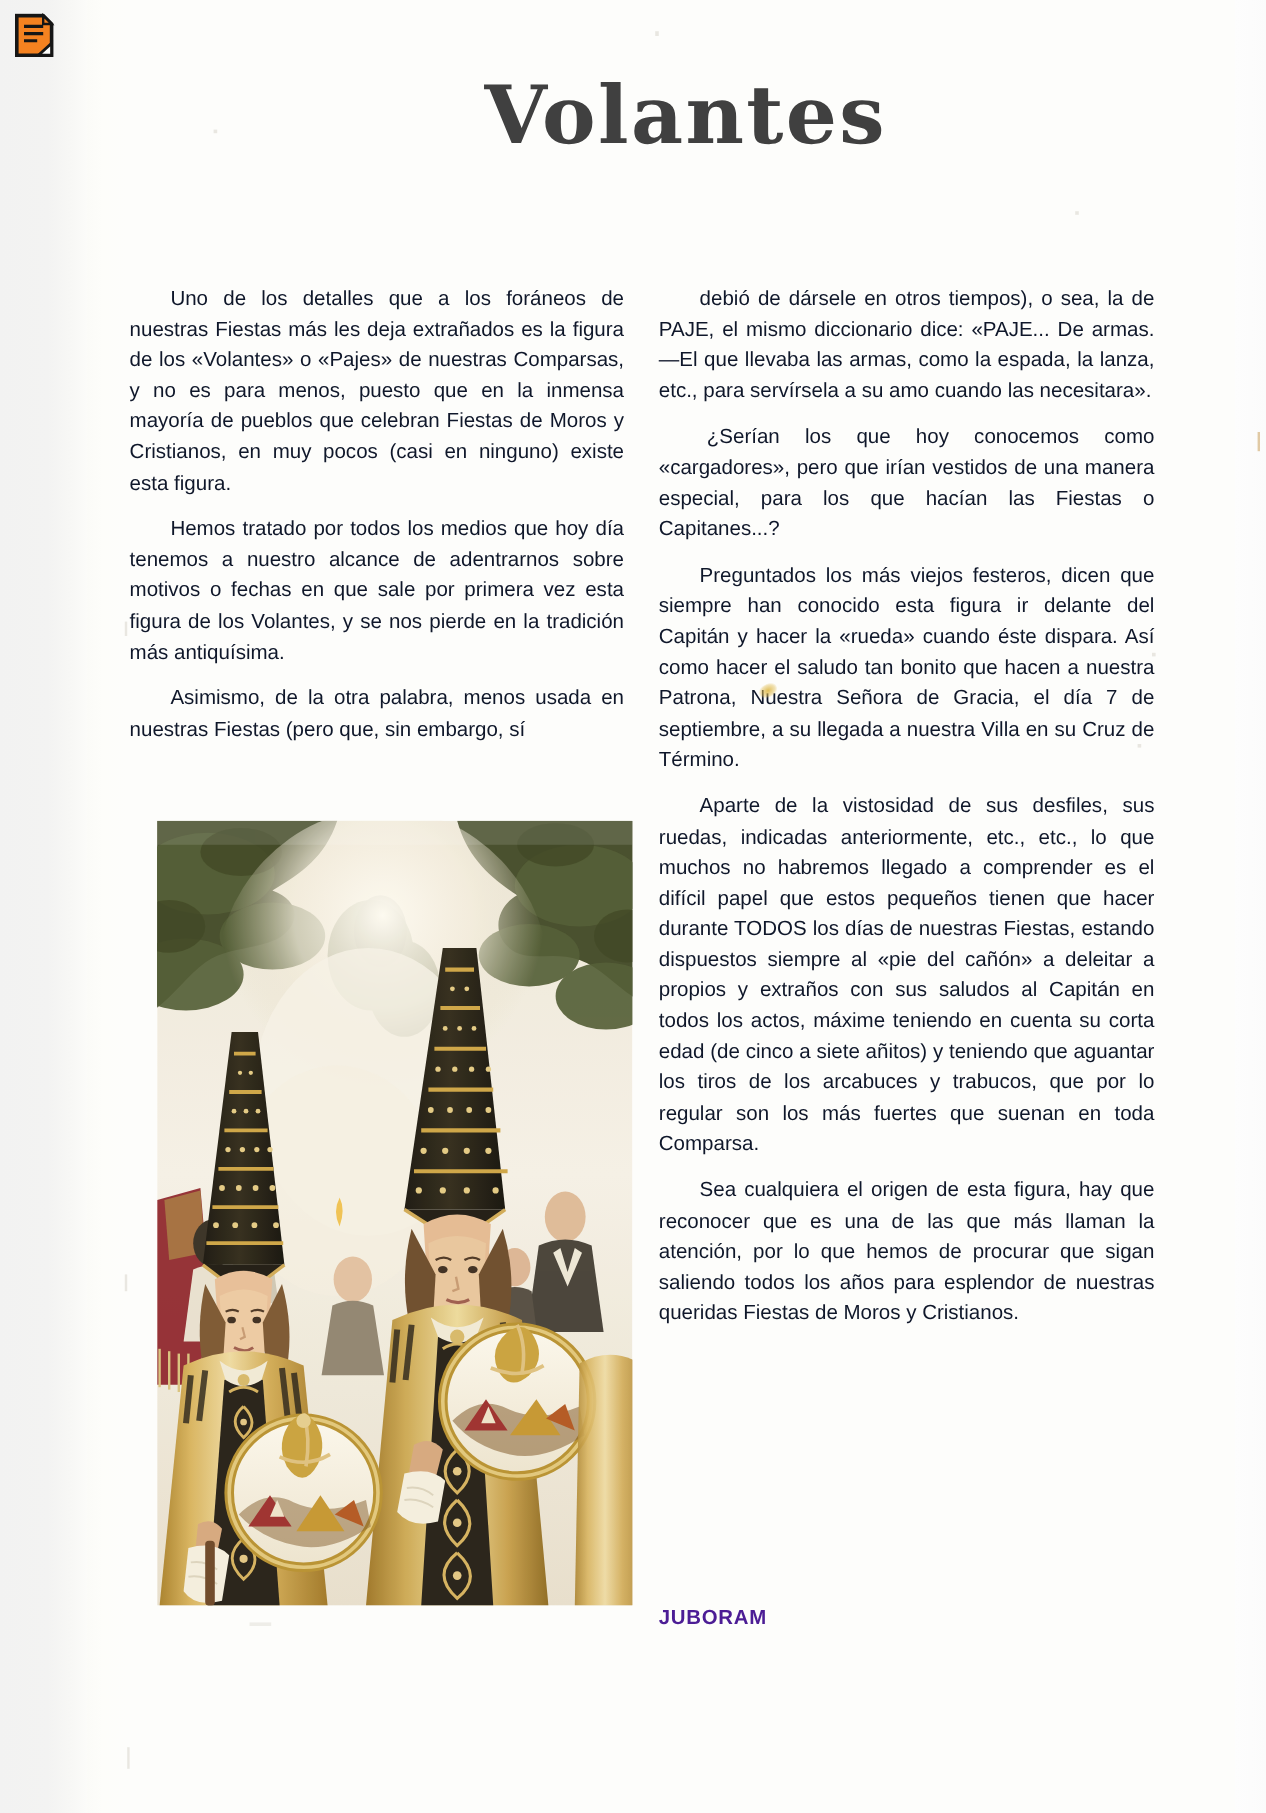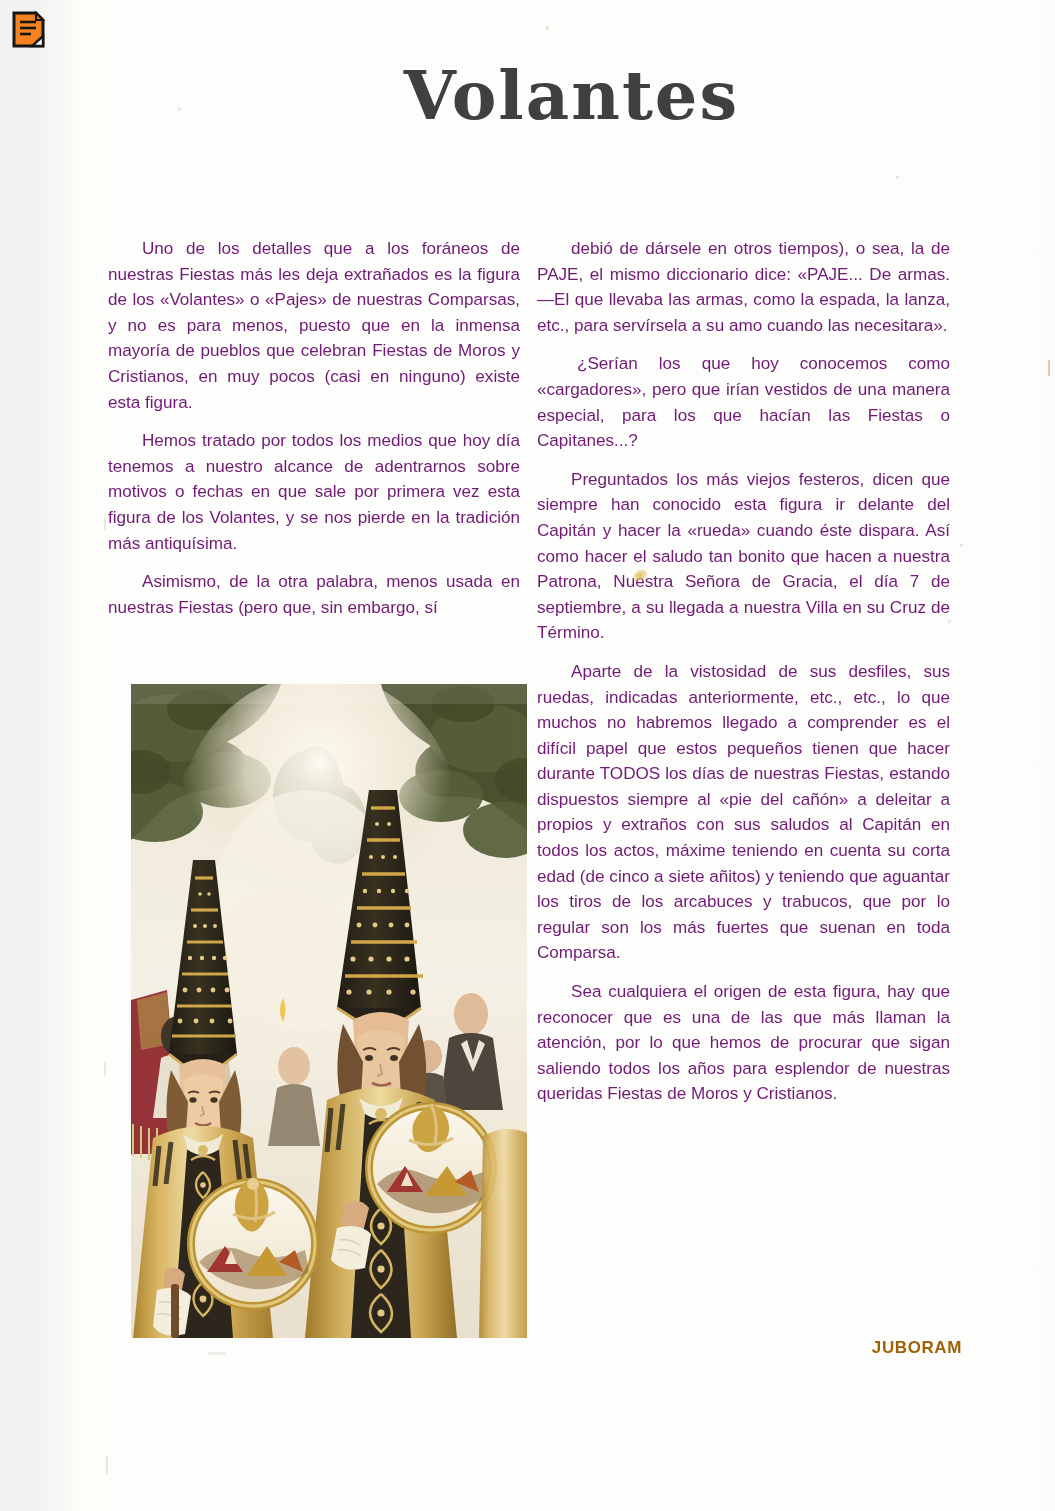--- a/index.html
+++ b/index.html
@@ -70,26 +70,26 @@
     line-height: 1;
     margin-left: 44px;
   }
 
   
   .col {
     position: absolute;
     top: 236px;
     font-size: 17.1px;
     line-height: 25.6px;
-    color: #701a75;
+    color: #0f172a;
     text-align: justify;
     text-justify: inter-word;
   }
   .col-left  { left: 108px; width: 412px; }
-  .col-right { left: 537px; width: 413px; }
+  .col-right { left: 549px; width: 413px; }
 
   .col p {
     margin: 0 0 13px 0;
     text-indent: 34px;
   }
   .col p.q { text-indent: 40px; }
 
   
   .photo-wrap {
     position: absolute;
@@ -102,25 +102,25 @@
     width: 100%;
     height: 100%;
     display: block;
   }
 
   .signature {
     position: absolute;
     left: 549px;
     top: 1338px;
     width: 413px;
-    text-align: right;
+    text-align: left;
     font-size: 17px;
     font-weight: bold;
     letter-spacing: .6px;
-    color: #a16207;
+    color: #4c1d95;
   }
 
   .smudge {
     position: absolute;
     left: 632px;
     top: 570px;
     width: 16px;
     height: 11px;
     background: radial-gradient(ellipse at center, rgba(220,180,60,.85) 0%, rgba(226,193,95,.45) 55%, rgba(255,255,255,0) 75%);
     transform: rotate(-28deg);

